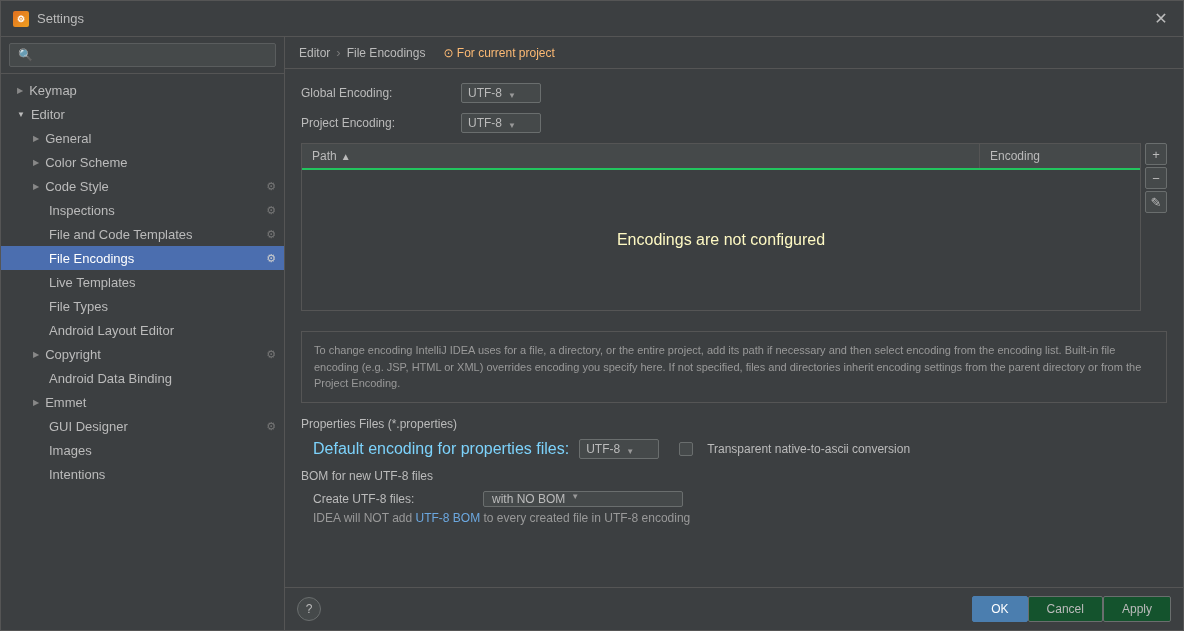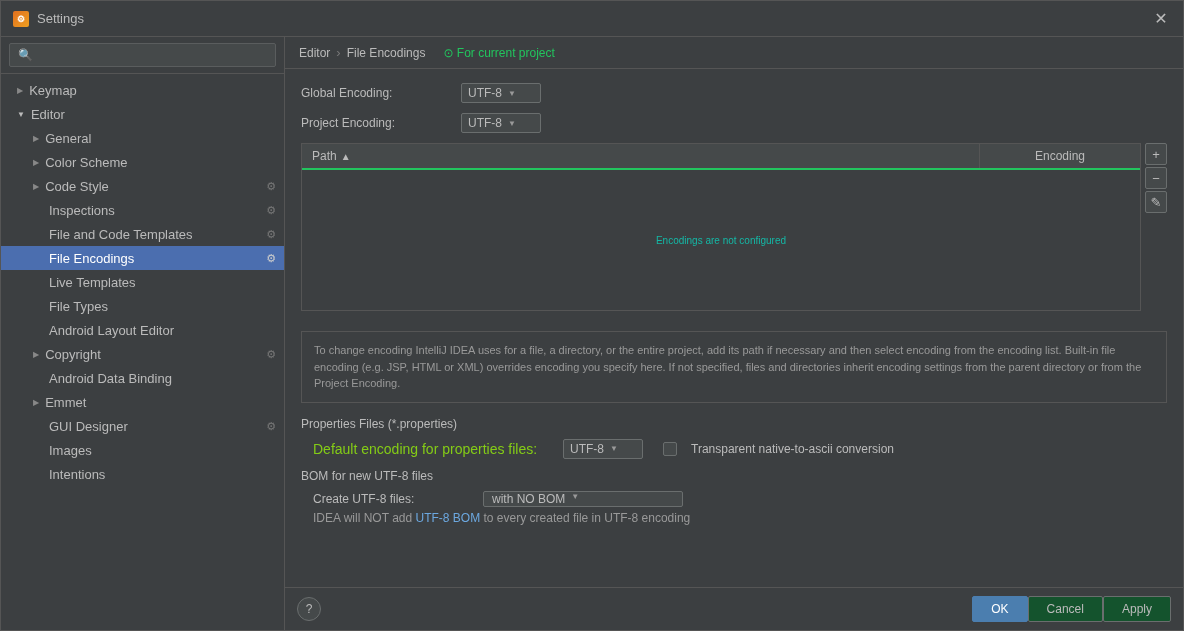--- a/index.html
+++ b/index.html
@@ -31,45 +31,45 @@
     .triangle { font-size: 8px; color: #888; margin-right: 2px; }
     .triangle.open { color: #bbb; }
 
     
     .main-panel { flex: 1; display: flex; flex-direction: column; background: #3c3f41; }
 
     .breadcrumb { padding: 8px 14px; display: flex; align-items: center; gap: 6px; border-bottom: 1px solid #555; background: #3c3f41; }
     .breadcrumb-text { color: #bbb; font-size: 12px; }
     .breadcrumb-sep { color: #777; }
     .breadcrumb-current { color: #bbb; font-size: 12px; }
-    .for-project { color: #22c55e; font-size: 12px; cursor: pointer; margin-left: 12px; text-align: right; }
+    .for-project { color: #fdba74; font-size: 12px; cursor: pointer; margin-left: 12px; text-align: right; }
 
     .settings-content { flex: 1; padding: 14px 16px; overflow-y: auto; }
 
     .encoding-row { display: flex; align-items: center; margin-bottom: 10px; }
     .encoding-label { width: 160px; color: #bbb; font-size: 12px; }
-    .dropdown { background: #45494a; border: 1px solid #6a6e6e; border-radius: 2px; color: #bbb; padding: 2px 6px; font-size: 12px; cursor: pointer; display: flex; align-items: center; gap: 6px; min-width: 80px; }
+    .dropdown { background: #45494a; border: 1px solid #6a6e6e; border-radius: 2px; color: #bbb; padding: 2px 6px; font-size: 12px; cursor: pointer; display: flex; align-items: flex-end; gap: 6px; min-width: 80px; }
     .dropdown-arrow { font-size: 8px; color: #999; }
 
     .table-container { border: 1px solid #555; margin-bottom: 10px; }
     .table-header { background: #45494a; display: flex; border-bottom: 2px solid #22c55e; }
     .table-header-cell { padding: 5px 10px; font-size: 12px; color: #bbb; display: flex; align-items: center; gap: 4px; }
     .table-header-cell.path { flex: 1; border-right: 1px solid #555; }
-    .table-header-cell.encoding { width: 160px; justify-content: center; }
+    .table-header-cell.encoding { width: 160px; }
     .table-body { background: #3c3f41; min-height: 140px; display: flex; align-items: center; justify-content: center; position: relative; }
-    .empty-msg { color: #14b8a6; font-size: 10px; }
+    .empty-msg { color: #fef9c3; font-size: 16px; }
     .table-wrapper { display: flex; align-items: flex-start; margin-bottom: 10px; }
     .table-side-btns { display: flex; flex-direction: column; gap: 2px; margin-left: 4px; padding-top: 0; }
     .side-btn { width: 22px; height: 22px; background: #45494a; border: 1px solid #6a6e6e; border-radius: 2px; color: #bbb; cursor: pointer; display: flex; align-items: center; justify-content: center; font-size: 13px; }
 
     .info-text { background: #3c3f41; border: 1px solid #555; padding: 10px 12px; font-size: 11px; color: #999; line-height: 1.5; margin-bottom: 14px; }
 
     .section-title { font-size: 12px; color: #bbb; margin-bottom: 8px; }
     .prop-row { display: flex; align-items: center; gap: 10px; margin-bottom: 8px; padding-left: 12px; }
-    .prop-label { color: #84cc16; font-size: 14px; min-width: 240px; }
+    .prop-label { color: #7dd3fc; font-size: 16px; min-width: 240px; }
     .checkbox { width: 14px; height: 14px; background: #45494a; border: 1px solid #6a6e6e; border-radius: 2px; cursor: pointer; }
     .checkbox-label { color: #bbb; font-size: 12px; }
 
     .bom-section { margin-top: 10px; }
     .bom-row { display: flex; align-items: center; gap: 10px; padding-left: 12px; }
     .bom-label { color: #bbb; font-size: 12px; min-width: 160px; }
     .bom-dropdown { background: #45494a; border: 1px solid #6a6e6e; border-radius: 2px; color: #bbb; padding: 0 8px; font-size: 12px; cursor: pointer; display: flex; align-items: flex-start; gap: 6px; min-width: 200px; }
 
     .idea-note { font-size: 12px; color: #999; margin-left: 12px; margin-top: 4px; }
     .link-text { color: #6ca8e0; cursor: pointer; }

